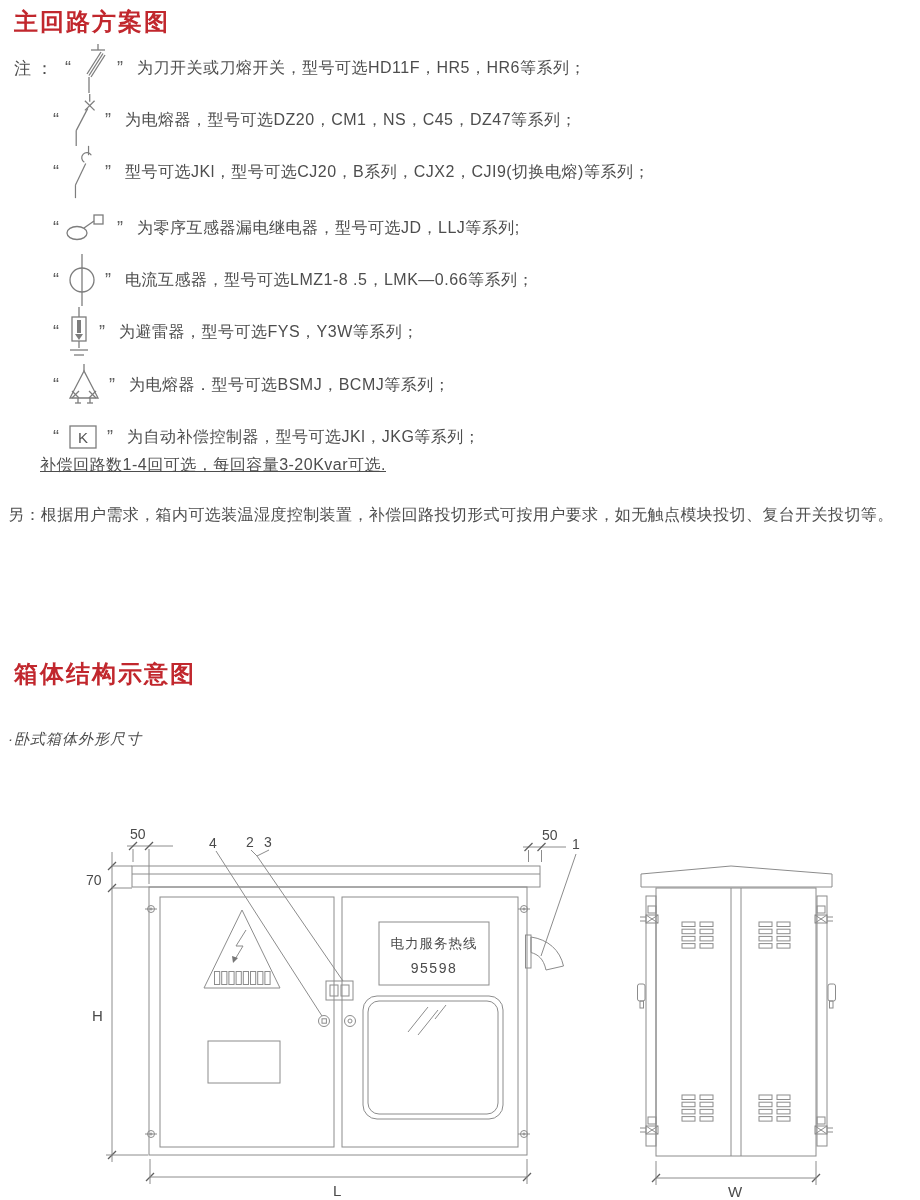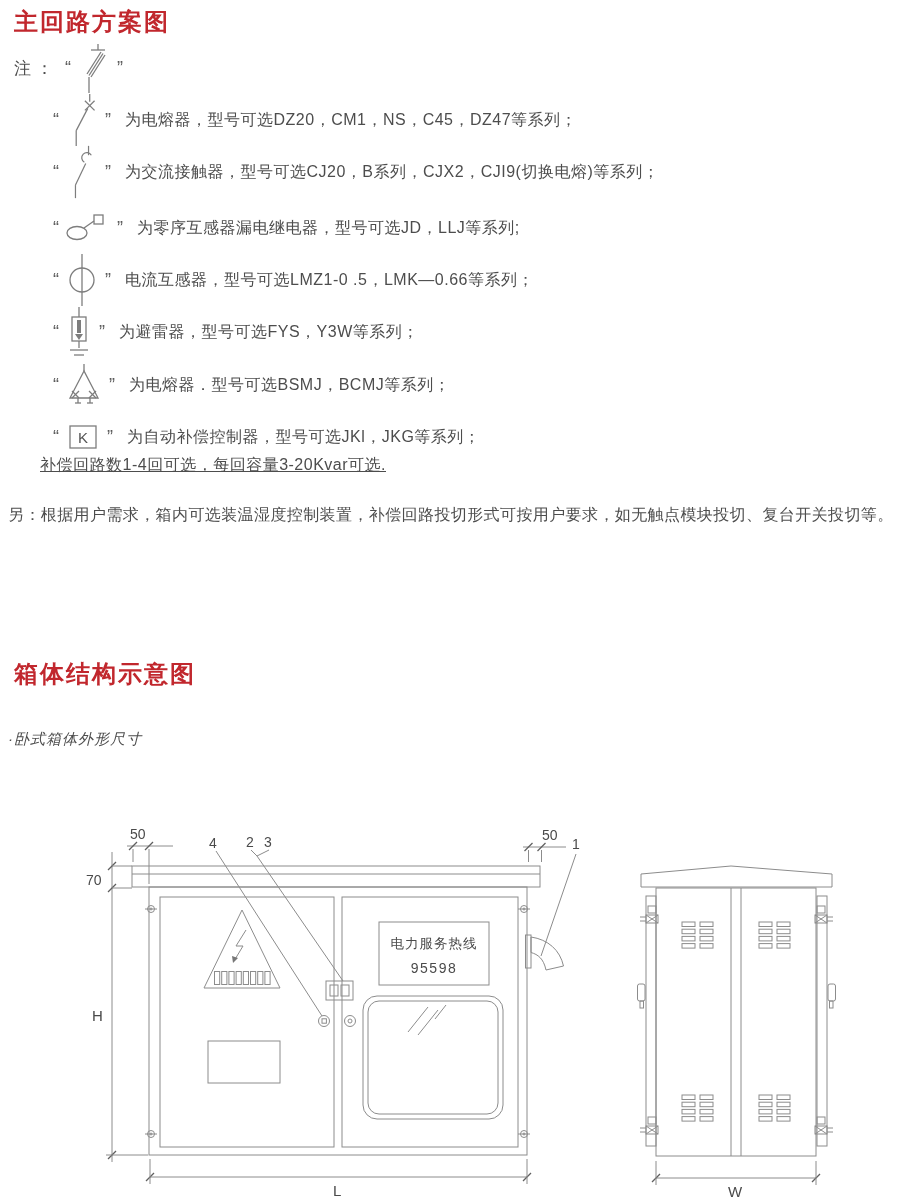--- a/index.html
+++ b/index.html
@@ -35,20 +35,21 @@
     <span class="q">“</span>
     <svg class="sym" width="36" height="54" viewBox="0 0 36 54">
       <line x1="22" y1="3" x2="22" y2="9"></line>
         <line x1="15" y1="9" x2="29" y2="9"></line>
       <line x1="25" y1="11" x2="11" y2="33"></line>
         <line x1="29" y1="14" x2="15" y2="36"></line>
         <line x1="27" y1="12.5" x2="13" y2="34.5"></line>
       <line x1="13" y1="36" x2="13" y2="52"></line>
     </svg>
     <span class="q">”</span>
+    <span class="note-text">为刀开关或刀熔开关，型号可选HD11F，HR5，HR6等系列；</span>
   </div>
 
   <div class="note-row" style="left:48px;top:92px;">
     <span class="q">“</span>
     <svg class="sym" width="36" height="56" viewBox="0 0 36 58">
       <line x1="26" y1="2" x2="26" y2="10"></line>
       <line x1="21" y1="9" x2="31" y2="19"></line>
         <line x1="31" y1="9" x2="21" y2="19"></line>
       <line x1="24" y1="17" x2="12" y2="40"></line>
         <line x1="12" y1="40" x2="12" y2="56"></line>
@@ -59,42 +60,42 @@
 
   <div class="note-row" style="left:48px;top:144px;">
     <span class="q">“</span>
     <svg class="sym" width="36" height="56" viewBox="0 0 36 60">
       <line x1="25" y1="2" x2="25" y2="12"></line>
       <path d="M28,12 A5.5,5.5 0 1 0 20.5,19.5"></path>
       <line x1="22" y1="21" x2="11" y2="44"></line>
         <line x1="11" y1="44" x2="11" y2="58"></line>
     </svg>
     <span class="q">”</span>
-    <span class="note-text">为交流接触器，型号可选CJ20，B系列，CJX2，CJI9(切换电熔)等系列；</span>
+    <span class="note-text">型号可选JKl，型号可选CJ20，B系列，CJX2，CJI9(切换电熔)等系列；</span>
   </div>
 
   <div class="note-row" style="left:48px;top:200px;">
     <span class="q">“</span>
     <svg class="sym" width="48" height="34" viewBox="0 0 48 34">
       <ellipse cx="13" cy="22" rx="10" ry="6.5"></ellipse>
       <line x1="20" y1="17" x2="30" y2="10"></line>
       <rect x="30" y="4" width="9" height="9"></rect>
     </svg>
     <span class="q">”</span>
     <span class="note-text">为零序互感器漏电继电器，型号可选JD，LLJ等系列;</span>
   </div>
 
   <div class="note-row" style="left:48px;top:252px;">
     <span class="q">“</span>
     <svg class="sym" width="36" height="56" viewBox="0 0 36 56">
       <circle cx="18" cy="28" r="12"></circle>
       <line x1="18" y1="2" x2="18" y2="54"></line>
     </svg>
     <span class="q">”</span>
-    <span class="note-text">电流互感器，型号可选LMZ1-0 .5，LMK—0.66等系列；</span>
+    <span class="note-text">电流互感器，型号可选LMZ1-8 .5，LMK—0.66等系列；</span>
   </div>
 
   <div class="note-row" style="left:48px;top:304px;">
     <span class="q">“</span>
     <svg class="sym" width="30" height="54" viewBox="0 0 30 54">
       <line x1="15" y1="2" x2="15" y2="12"></line>
       <rect x="8" y="12" width="14" height="24"></rect>
       <rect class="fillshape" x="13" y="15" width="4" height="13"></rect>
       <polygon class="fillshape" points="11,29 19,29 15,35"></polygon>
       <line x1="15" y1="36" x2="15" y2="43"></line>

